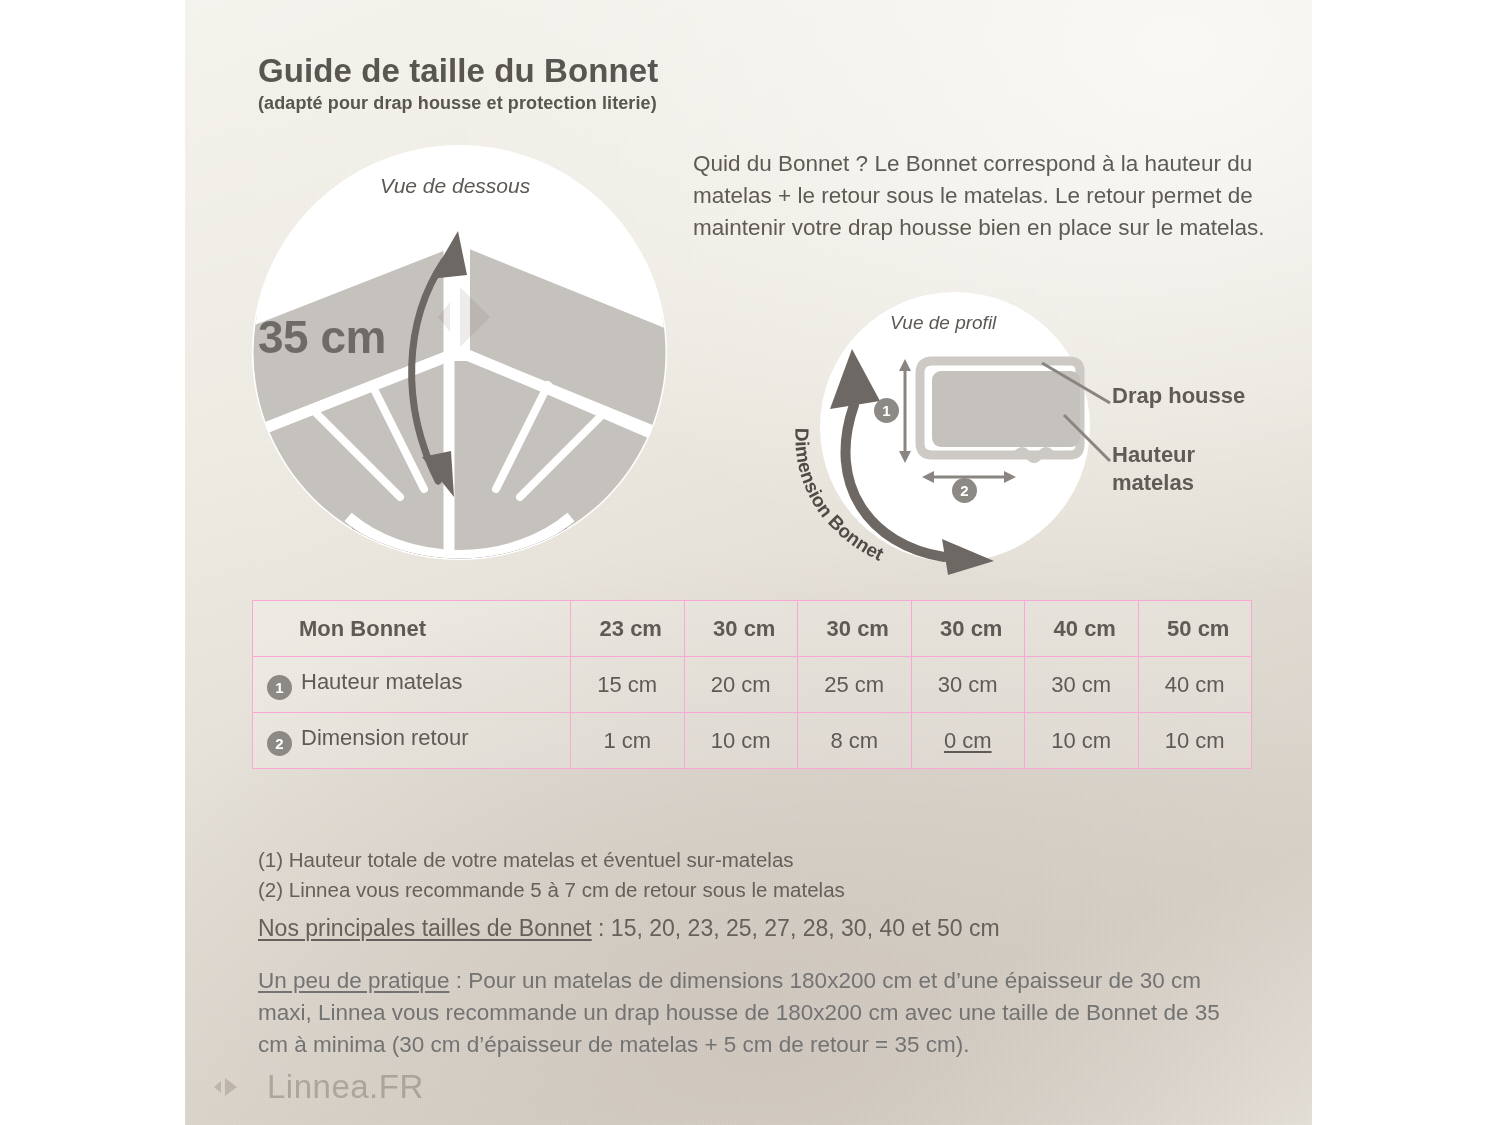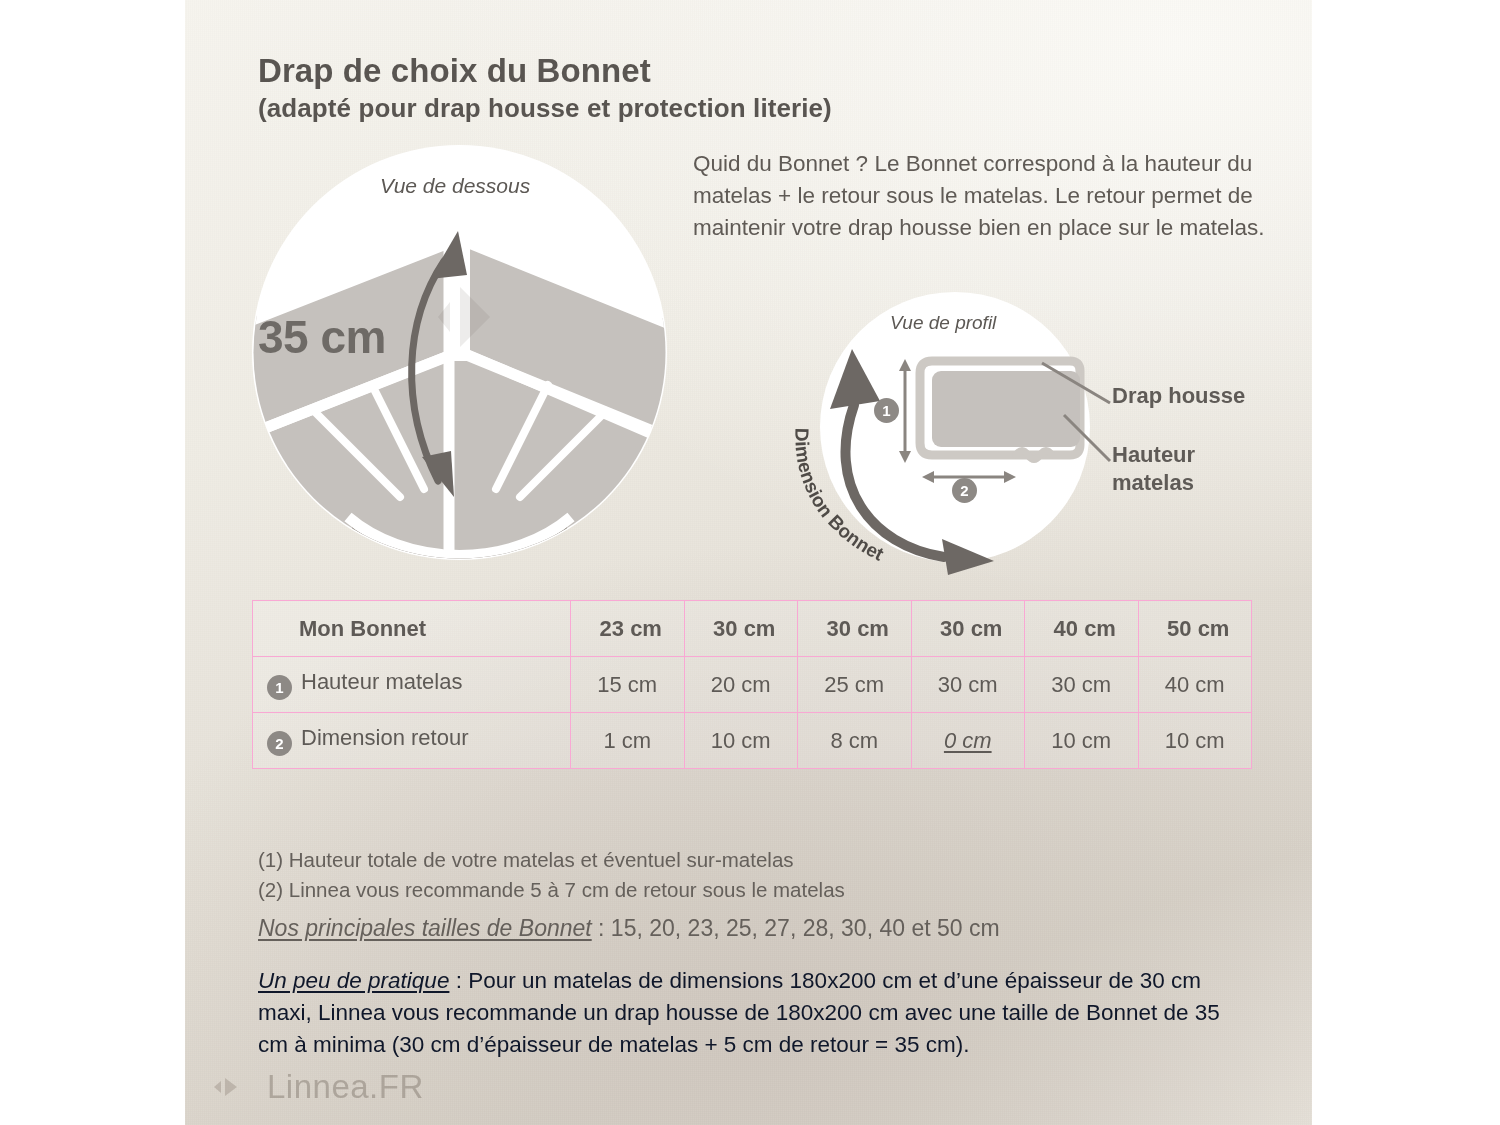--- a/index.html
+++ b/index.html
@@ -20,21 +20,21 @@
     background:
       repeating-linear-gradient(0deg, rgba(255,255,255,.035) 0 1px, rgba(0,0,0,.012) 1px 2px),
       repeating-linear-gradient(90deg, rgba(255,255,255,.03) 0 1px, rgba(0,0,0,.01) 1px 2px);
   }
 
   .lay{position:absolute;}
 
   
   #title{left:258px;top:50px;width:900px;color:#595551;font-weight:bold;line-height:1.26;}
   #title .l1{font-size:33px;letter-spacing:.1px;}
-  #title .l2{font-size:26px;letter-spacing:.1px;}
+  #title .l2{font-size:18px;letter-spacing:.1px;}
 
   #intro{left:693px;top:148px;width:580px;color:#5f5a55;font-size:22.5px;line-height:1.42;}
 
   
   .circle{border-radius:50%;background:#ffffff;}
   #circle-left{left:252px;top:145px;width:415px;height:415px;}
   #circle-right{left:820px;top:292px;width:270px;height:270px;}
 
   .viewlabel{color:#5c5854;font-style:italic;font-size:21px;}
   #label-dessous{left:380px;top:174px;}
@@ -53,45 +53,45 @@
   #table-wrap{left:252px;top:600px;width:1000px;}
   table{border-collapse:collapse;width:1000px;table-layout:fixed;}
   table td{
     border:1px solid #f9a8d4;height:53px;text-align:center;vertical-align:middle;
     color:#5e5a56;font-size:22px;background:rgba(255,255,255,.18);
   }
   table td.rowlabel{text-align:left;padding-left:14px;width:270px;position:relative;}
   thead td{font-weight:bold;padding-left:8px;}
   thead td.rowlabel{padding-left:46px;}
   td.cell-x{background:#bcb8b2;}
-  .u{text-decoration:underline;text-underline-offset:3px;font-style:italic;}
+  .u{text-decoration:underline;text-underline-offset:3px;}
 
   .badge{
     display:inline-flex;align-items:center;justify-content:center;
     width:25px;height:25px;border-radius:50%;background:#8d8985;color:#fff;
     font-size:15px;font-weight:bold;margin-right:9px;vertical-align:-4px;
   }
 
   
   #notes{left:258px;top:845px;width:960px;color:#65605b;font-size:20.5px;line-height:1.45;}
   #sizes{left:258px;top:915px;width:980px;color:#65605b;font-size:23px;}
-  #practice{left:258px;top:965px;width:990px;color:#0f172a;font-size:22.5px;line-height:1.42;}
+  #practice{left:258px;top:965px;width:990px;color:#737373;font-size:22.5px;line-height:1.42;}
 
   
   #logo{left:213px;top:1068px;display:flex;align-items:center;gap:28px;opacity:.55;}
   #logo .txt{font-size:33px;color:#8c8379;letter-spacing:.5px;}
 </style>
 </head>
 <body>
 
 <div id="stage">
   <div id="panel"></div>
 
   <div class="lay" id="title">
-    <div class="l1">Drap de choix du Bonnet</div>
+    <div class="l1">Guide de taille du Bonnet</div>
     <div class="l2">(adapté pour drap housse et protection literie)</div>
   </div>
 
   <div class="lay" id="intro">Quid du Bonnet ? Le Bonnet correspond à la hauteur du matelas + le retour sous le matelas. Le retour permet de maintenir votre drap housse bien en place sur le matelas.</div>
 
   <div class="lay circle" id="circle-left">
     <svg width="415" height="415" viewBox="0 0 415 415">
       <defs>
         <clipPath id="clipL">
             <circle cx="207.5" cy="207.5" r="206"></circle>

